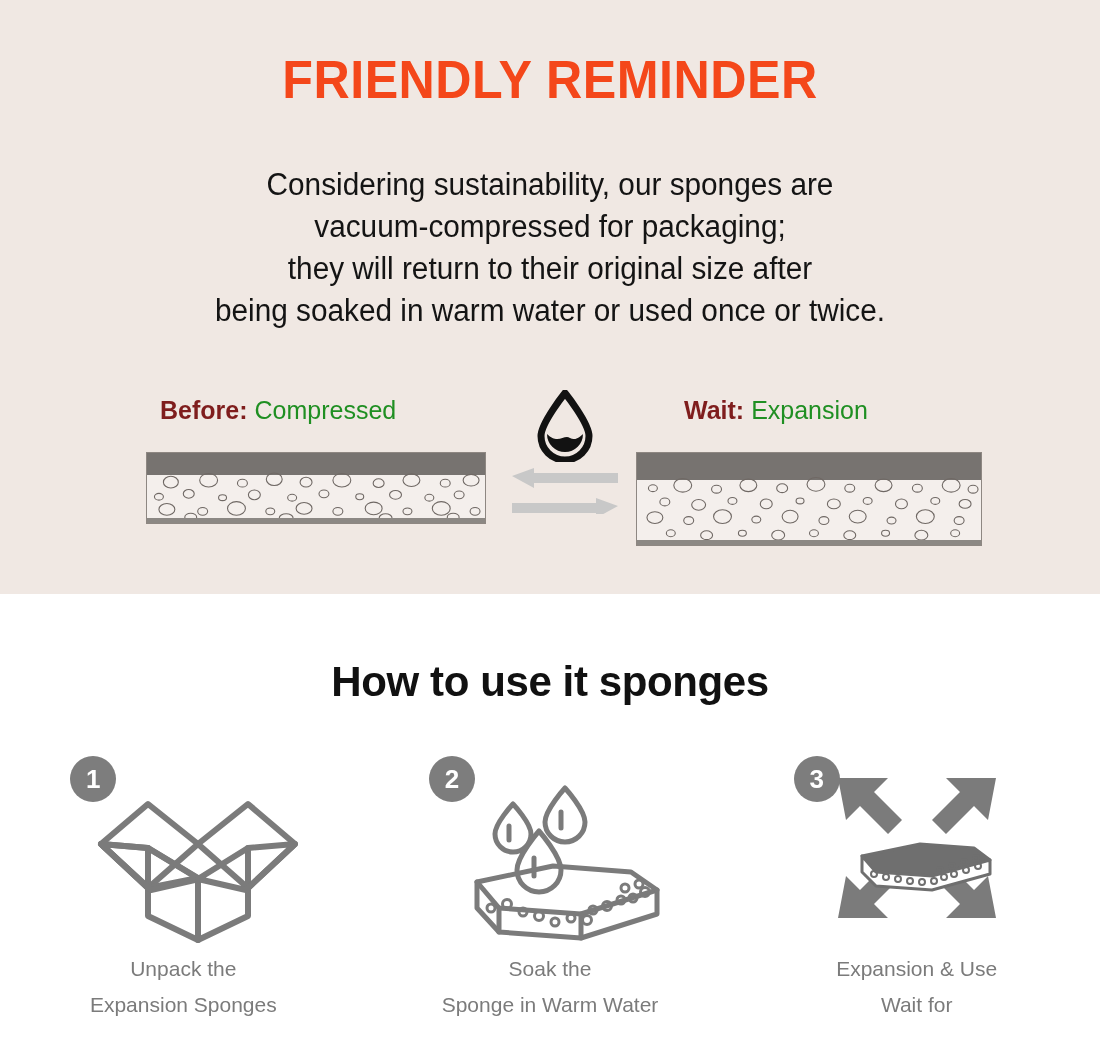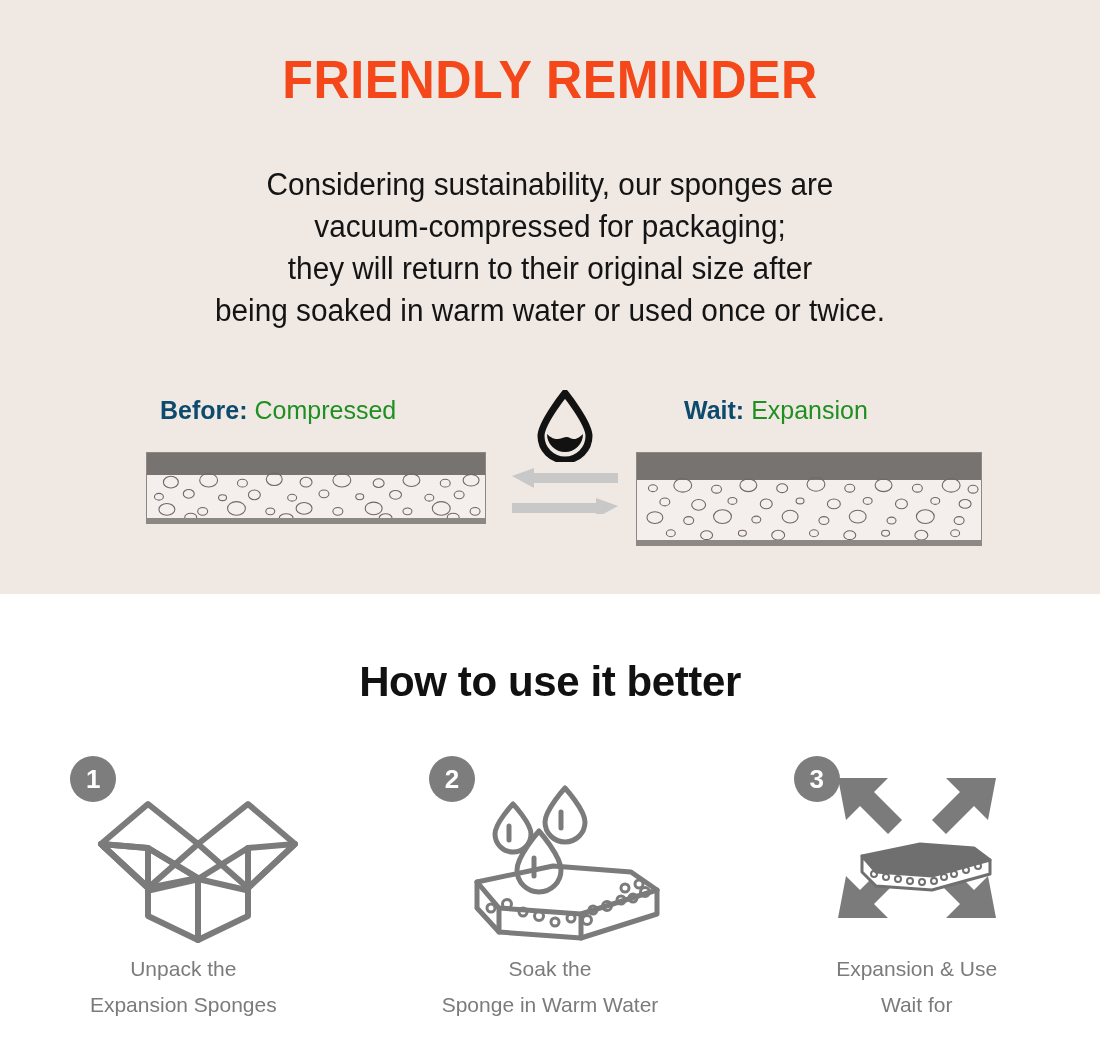--- a/index.html
+++ b/index.html
@@ -45,21 +45,21 @@
   .intro div{white-space:pre;}
 
   
   .ba-label{
     position:absolute;
     font-size:25px;
     color:#128a1e;
     white-space:nowrap;
     line-height:1;
   }
-  .ba-label .strong{font-weight:bold;color:#0c4a6e;}
+  .ba-label .strong{font-weight:bold;color:#7f1d1d;}
   .ba-label .light{font-weight:normal;color:#1f8f22;margin-top:48px;}
   #label-before{left:160px;top:398px;}
   #label-after{left:684px;top:398px;}
 
   
   .sponge{
     position:absolute;
     background:#f4efec;
     border:1px solid #8e8782;
     box-sizing:border-box;
@@ -260,21 +260,21 @@
             <ellipse cx="286" cy="84" rx="6.5" ry="5"></ellipse>
           <ellipse cx="320" cy="82" rx="4.5" ry="3.5"></ellipse>
         </g>
       </svg>
       <div class="base"></div>
     </div>
   </div>
 
   <div class="panel-bottom"></div>
 
-  <div class="subhead">How to use it better</div>
+  <div class="subhead">How to use it sponges</div>
 
   <div class="steps">
 
     <div class="step">
       <div class="step-art">
         <div class="badge">1</div>
         <svg viewBox="0 0 230 195">
           <g fill="none" stroke="#7b7b7b" stroke-width="6" stroke-linejoin="round" stroke-linecap="round">
             <path d="M80 100 L80 168 L130 192 L180 168 L180 100"></path>
             <path d="M130 130 L130 192"></path>

